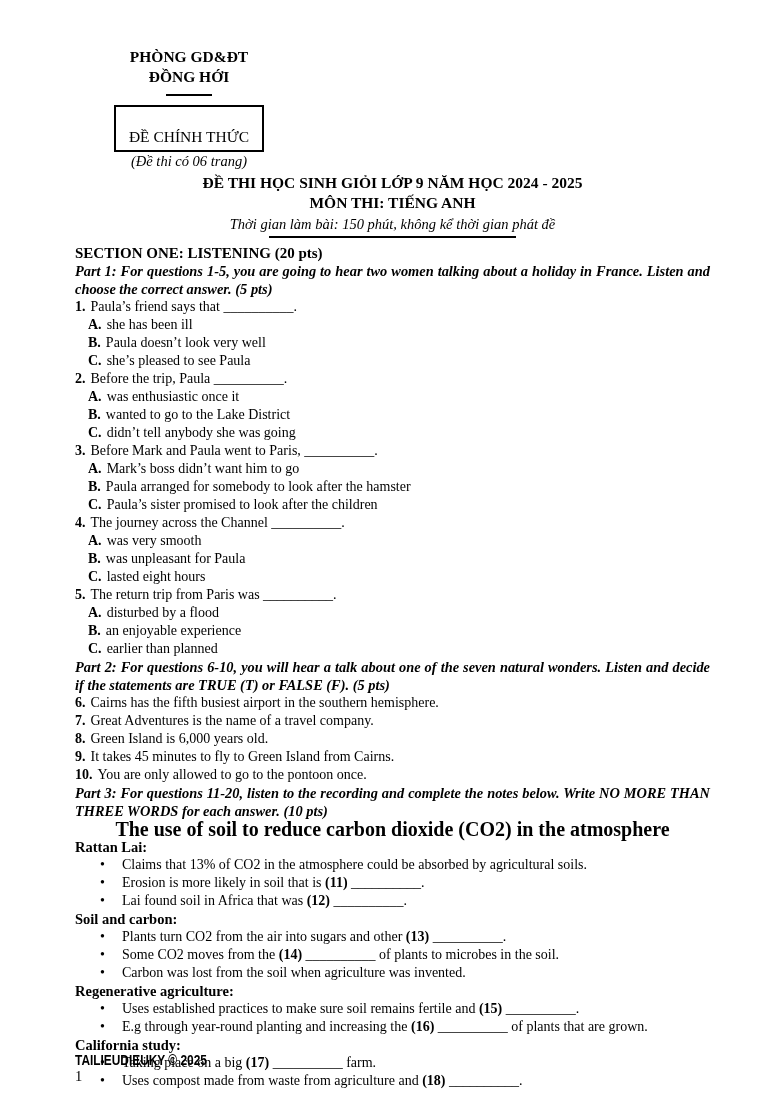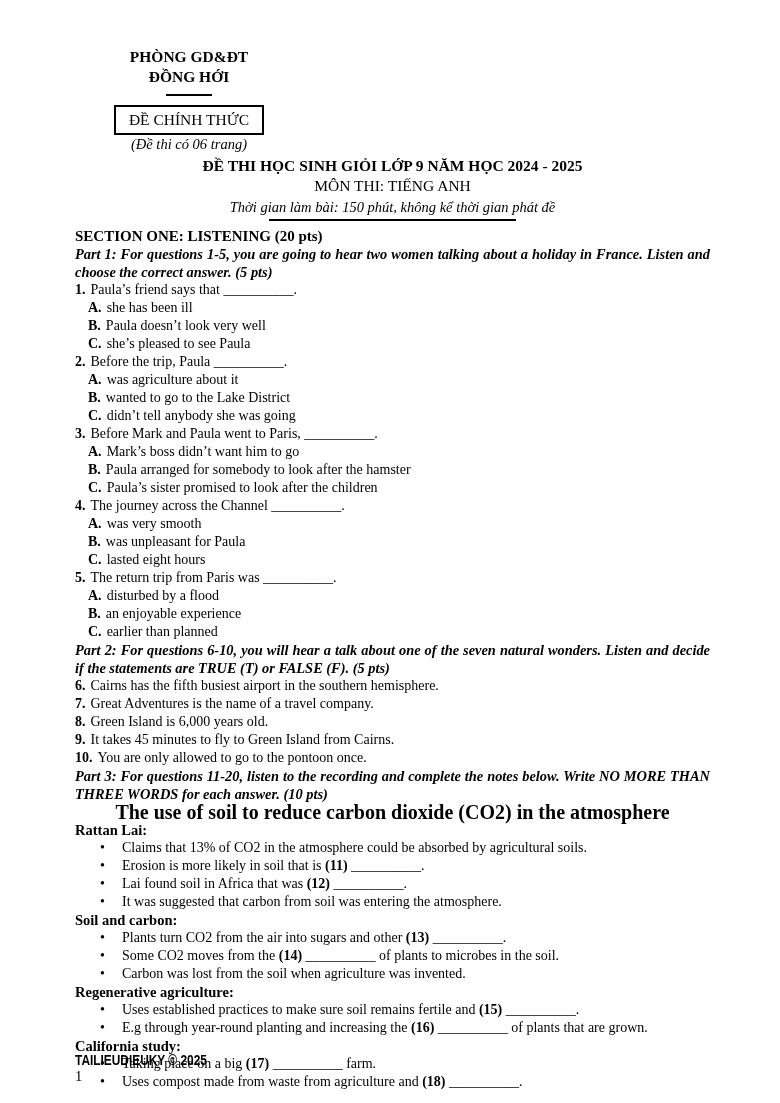--- a/index.html
+++ b/index.html
@@ -14,28 +14,28 @@
     overflow: hidden;
   }
   
   .header { display: flex; padding: 47px 70px 0 75px; flex-direction: column; }
   .h-left { width: 228px; text-align: center; flex: none; }
   .org-line { font-weight: bold; font-size: 15.5px; line-height: 20px; }
   .org-divider { width: 46px; border-top: 2.5px solid #000; margin: 7px auto 9px; }
   .official-box {
     display: inline-block;
     border: 2px solid #000;
-    padding: 3px 13px 4px;
+    padding: 20px 13px 4px;
     font-size: 15.5px;
     line-height: 19px;
   }
   .pages-note { font-style: italic; font-size: 14.5px; line-height: 19px; margin-top: 0; }
   .h-right { flex: 1; text-align: center; padding-top: 1px; }
   .exam-title { font-weight: bold; font-size: 15.5px; line-height: 21px; }
-  .exam-subject { font-weight: normal; font-size: 15.5px; line-height: 20px; }
+  .exam-subject { font-weight: bold; font-size: 15.5px; line-height: 20px; }
   .exam-duration { font-style: italic; font-size: 14.5px; line-height: 19px; margin-top: 2px; }
   .duration-rule { width: 247px; border-top: 2.5px solid #000; margin: 2px auto 0; }
   
   .doc-body { padding: 6px 70px 0 75px; font-size: 14px; line-height: 18px; }
   .section-title { font-weight: bold; font-size: 15px; }
   .instructions { font-weight: bold; font-style: italic; font-size: 14.4px; text-align: justify; }
   .line { min-height: 18px; }
   .qnum { font-weight: bold; margin-right: 5px; }
   .opt { padding-left: 13px; }
   .notes-title { text-align: center; font-weight: bold; font-size: 20px; }
@@ -91,21 +91,21 @@
     <div class="line section-title">SECTION ONE: LISTENING (20 pts)</div>
 
     <div class="instructions">Part 1: For questions 1-5, you are going to hear two women talking about a holiday in France. Listen and choose the correct answer. (5 pts)</div>
 
     <div class="line"><span class="qnum">1.</span><span>Paula’s friend says that __________.</span></div>
     <div class="line opt"><span class="qnum">A.</span><span>she has been ill</span></div>
     <div class="line opt"><span class="qnum">B.</span><span>Paula doesn’t look very well</span></div>
     <div class="line opt"><span class="qnum">C.</span><span>she’s pleased to see Paula</span></div>
 
     <div class="line"><span class="qnum">2.</span><span>Before the trip, Paula __________.</span></div>
-    <div class="line opt"><span class="qnum">A.</span><span>was agriculture about it</span></div>
+    <div class="line opt"><span class="qnum">A.</span><span>was enthusiastic once it</span></div>
     <div class="line opt"><span class="qnum">B.</span><span>wanted to go to the Lake District</span></div>
     <div class="line opt"><span class="qnum">C.</span><span>didn’t tell anybody she was going</span></div>
 
     <div class="line"><span class="qnum">3.</span><span>Before Mark and Paula went to Paris, __________.</span></div>
     <div class="line opt"><span class="qnum">A.</span><span>Mark’s boss didn’t want him to go</span></div>
     <div class="line opt"><span class="qnum">B.</span><span>Paula arranged for somebody to look after the hamster</span></div>
     <div class="line opt"><span class="qnum">C.</span><span>Paula’s sister promised to look after the children</span></div>
 
     <div class="line"><span class="qnum">4.</span><span>The journey across the Channel __________.</span></div>
     <div class="line opt"><span class="qnum">A.</span><span>was very smooth</span></div>
@@ -125,21 +125,20 @@
     <div class="line"><span class="qnum">9.</span><span>It takes 45 minutes to fly to Green Island from Cairns.</span></div>
     <div class="line"><span class="qnum">10.</span><span>You are only allowed to go to the pontoon once.</span></div>
 
     <div class="instructions">Part 3: For questions 11-20, listen to the recording and complete the notes below. Write NO MORE THAN THREE WORDS for each answer. (10 pts)</div>
     <div class="line notes-title">The use of soil to reduce carbon dioxide (CO2) in the atmosphere</div>
 
     <div class="line group-heading">Rattan Lai:</div>
     <div class="line li"><span>Claims that 13% of CO2 in the atmosphere could be absorbed by agricultural soils.</span><b></b><span></span></div>
     <div class="line li"><span>Erosion is more likely in soil that is </span><b>(11)</b><span> __________.</span></div>
     <div class="line li"><span>Lai found soil in Africa that was </span><b>(12)</b><span> __________.</span></div>
-    <div class="line li"><span>It was suggested that carbon from soil was entering the atmosphere.</span><b></b><span></span></div>
 
     <div class="line group-heading">Soil and carbon:</div>
     <div class="line li"><span>Plants turn CO2 from the air into sugars and other </span><b>(13)</b><span> __________.</span></div>
     <div class="line li"><span>Some CO2 moves from the </span><b>(14)</b><span> __________ of plants to microbes in the soil.</span></div>
     <div class="line li"><span>Carbon was lost from the soil when agriculture was invented.</span><b></b><span></span></div>
 
     <div class="line group-heading">Regenerative agriculture:</div>
     <div class="line li"><span>Uses established practices to make sure soil remains fertile and </span><b>(15)</b><span> __________.</span></div>
     <div class="line li"><span>E.g through year-round planting and increasing the </span><b>(16)</b><span> __________ of plants that are grown.</span></div>
 

